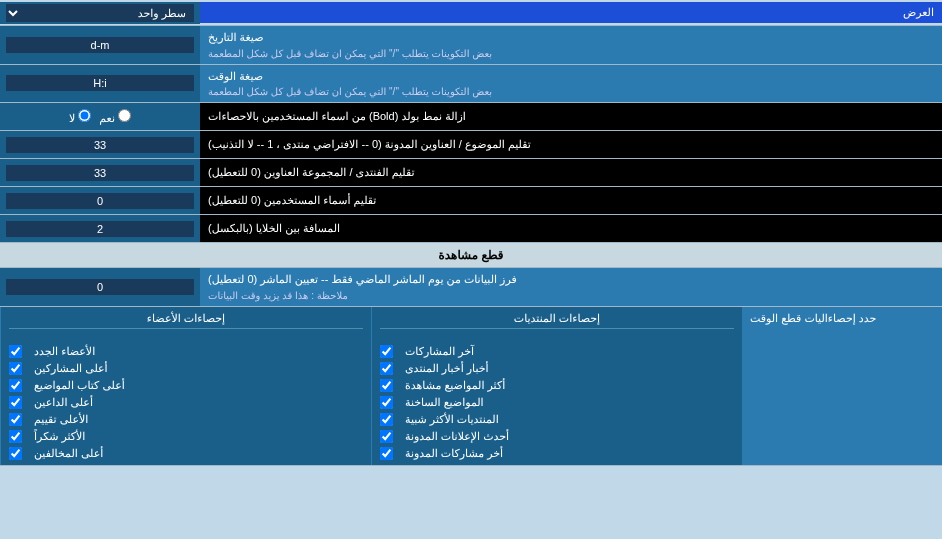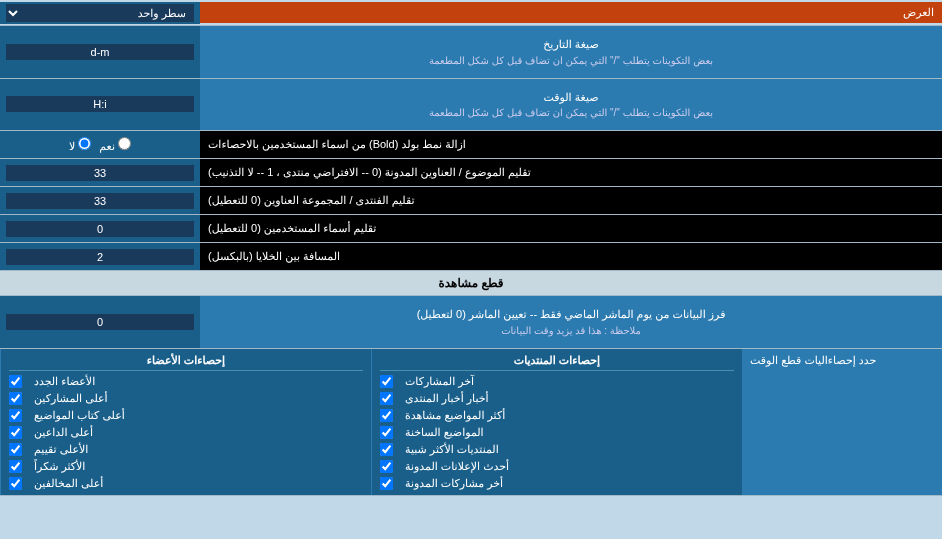--- a/index.html
+++ b/index.html
@@ -107,24 +107,24 @@
       flex: 1;
       padding: 5px 8px;
       display: flex;
       flex-direction: column;
       gap: 4px;
       border-left: 1px solid #2b7bb0;
     }
 
     .stats-col-header {
       color: #fff;
-      font-weight: bold;
+      font-weight: normal;
       font-size: 11px;
       text-align: center;
-      margin-bottom: 0;
+      margin-bottom: 12px;
       border-bottom: 1px solid #4a8fb0;
       padding-bottom: 3px;
     }
 
     .check-item {
       display: flex;
       align-items: center;
       gap: 12px;
       color: #fff;
       font-size: 11px;
@@ -141,21 +141,21 @@
 
     
     .top-row {
       display: flex;
       align-items: center;
       border-bottom: 1px solid #a0b8c8;
       min-height: 26px;
     }
 
     .top-label {
-      background: #c2410c;
+      background: #1d4ed8;
       color: #fff;
       flex: 1;
       padding: 4px 8px;
       text-align: right;
       font-size: 11px;
     }
 
     .top-select {
       background: #1a5f8a;
       width: 200px;
@@ -172,25 +172,25 @@
       font-size: 11px;
       padding: 2px 4px;
       outline: none;
       width: 100%;
     }
 
     .two-label-cell {
       background: #2b7bb0;
       color: #fff;
       flex: 1;
-      padding: 10px 8px;
+      padding: 3px 8px;
       text-align: right;
       display: flex;
       flex-direction: column;
-      align-items: center;
+      align-items: flex-end;
       justify-content: center;
       font-size: 11px;
       line-height: 1.5;
     }
   </style>
 </head>
 <body>
 
 <div class="top-row">
   <div class="top-label">العرض</div>

